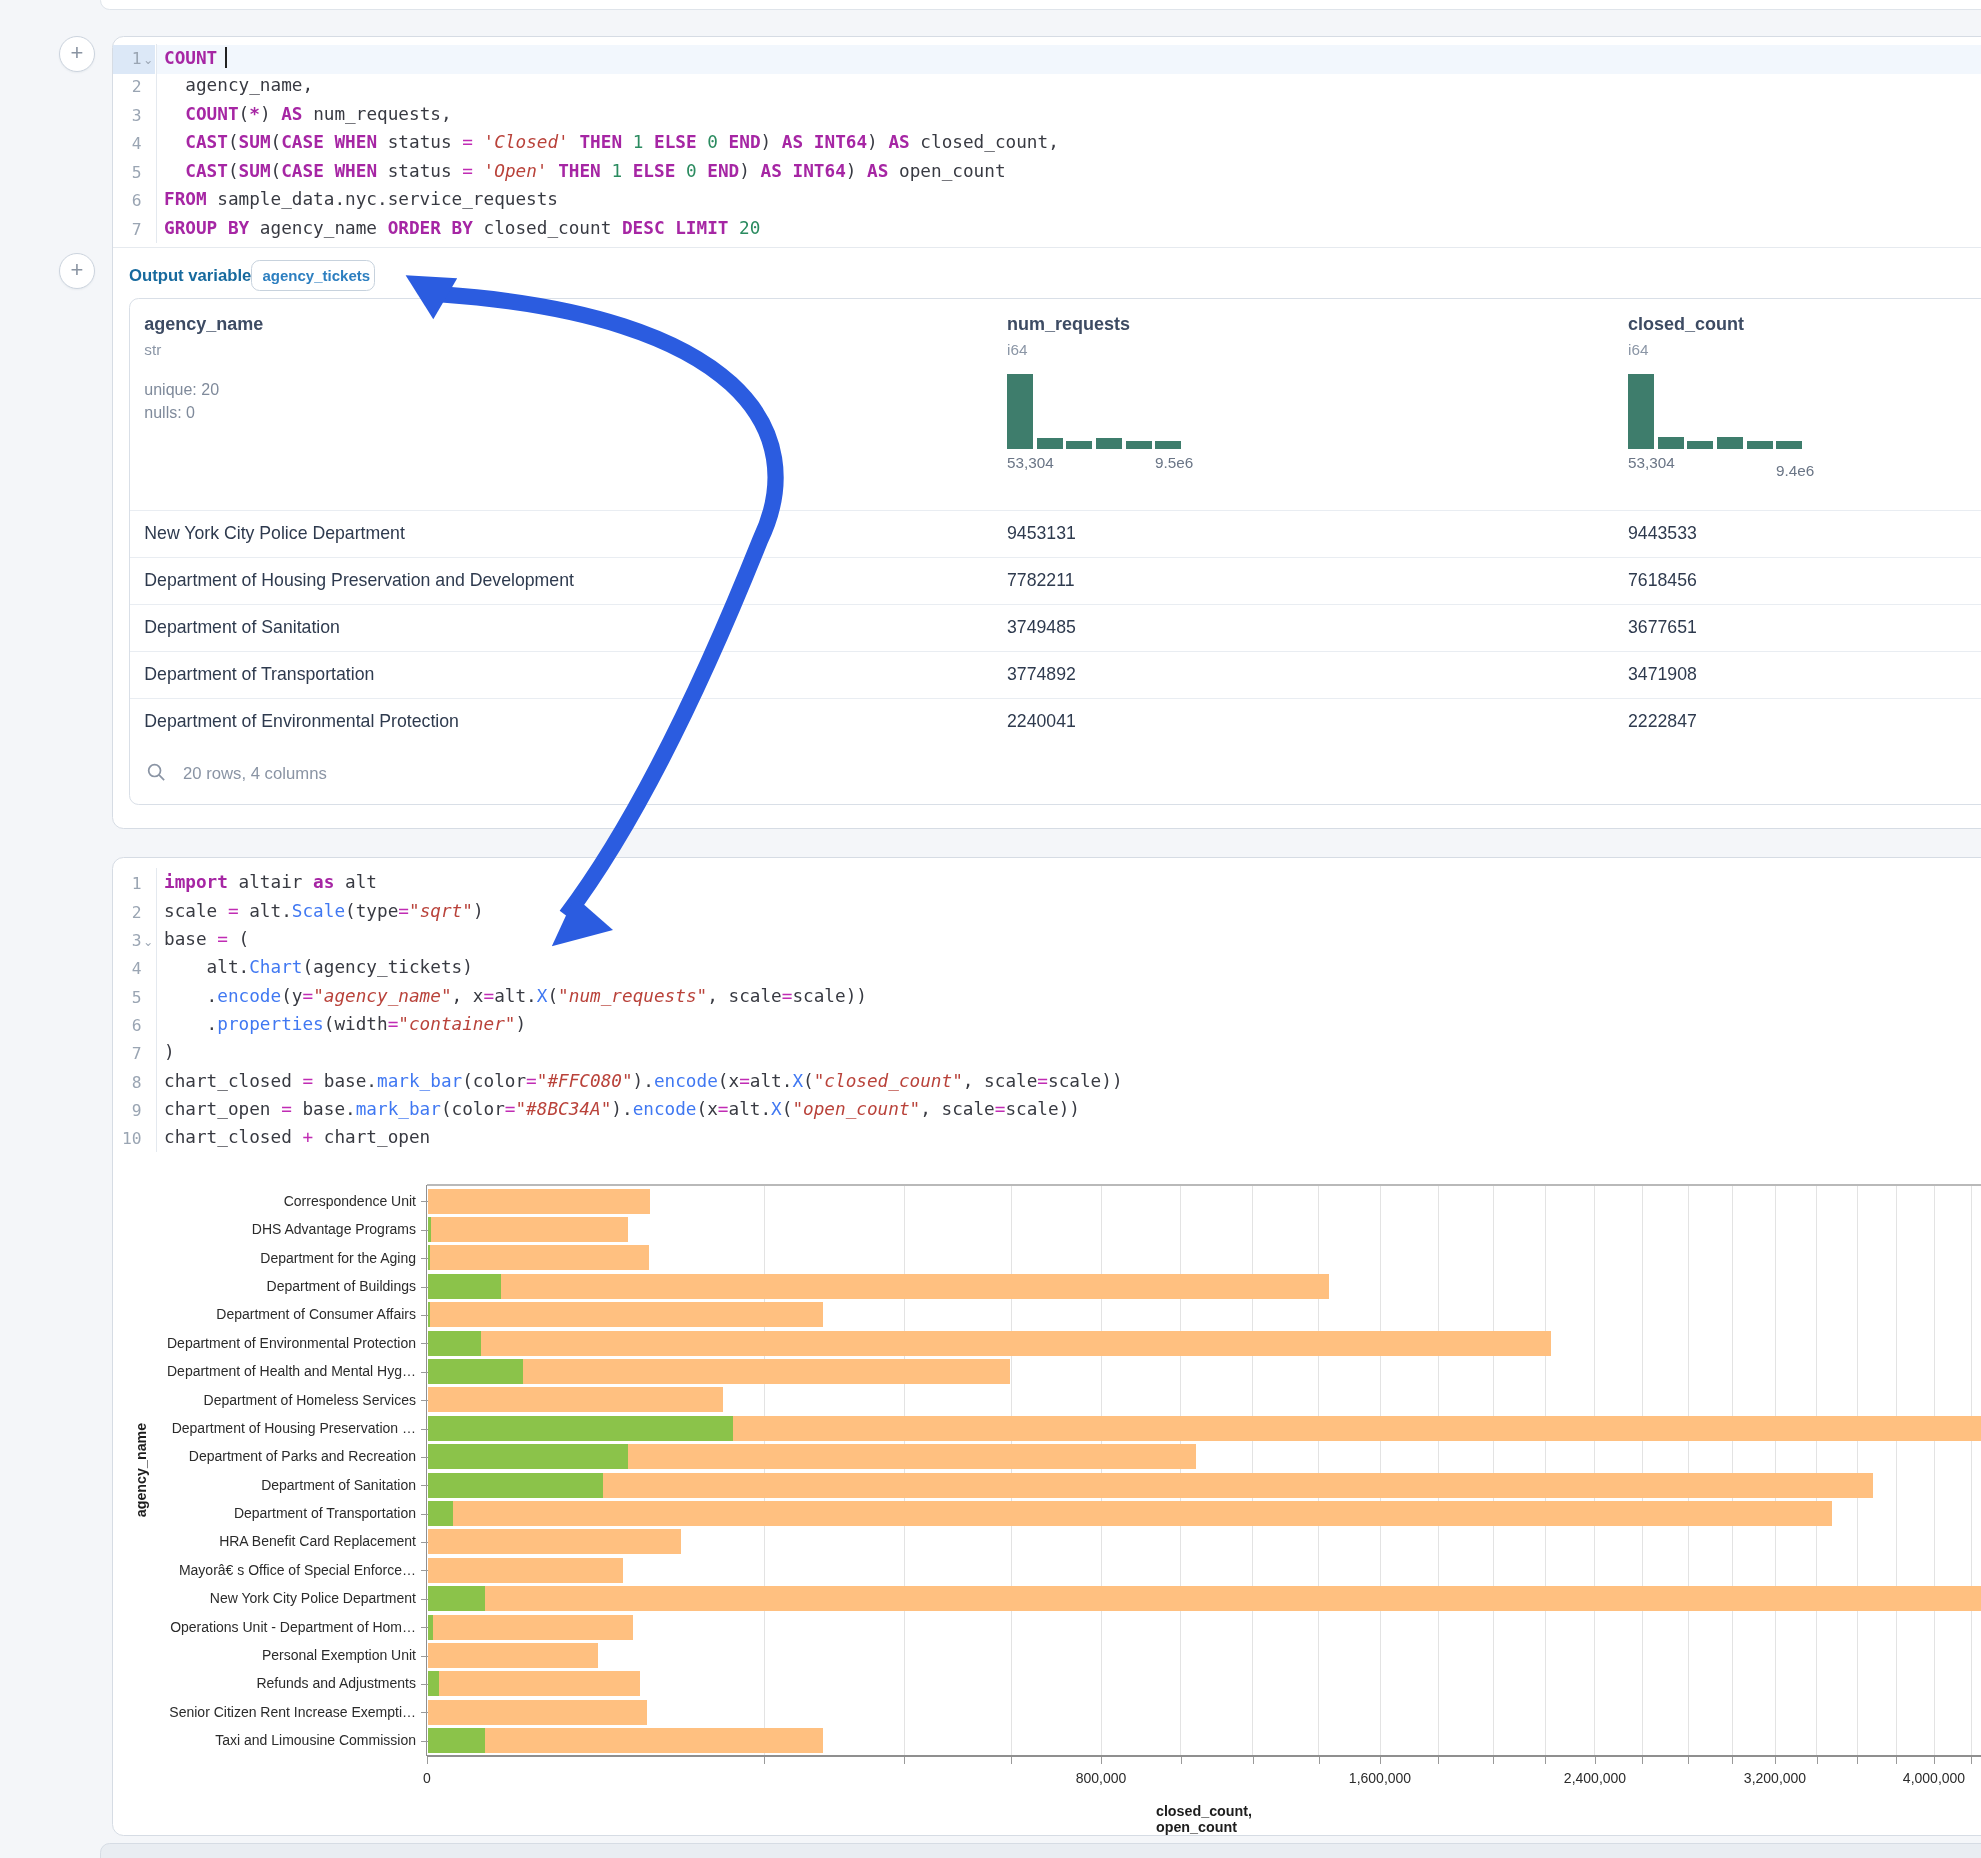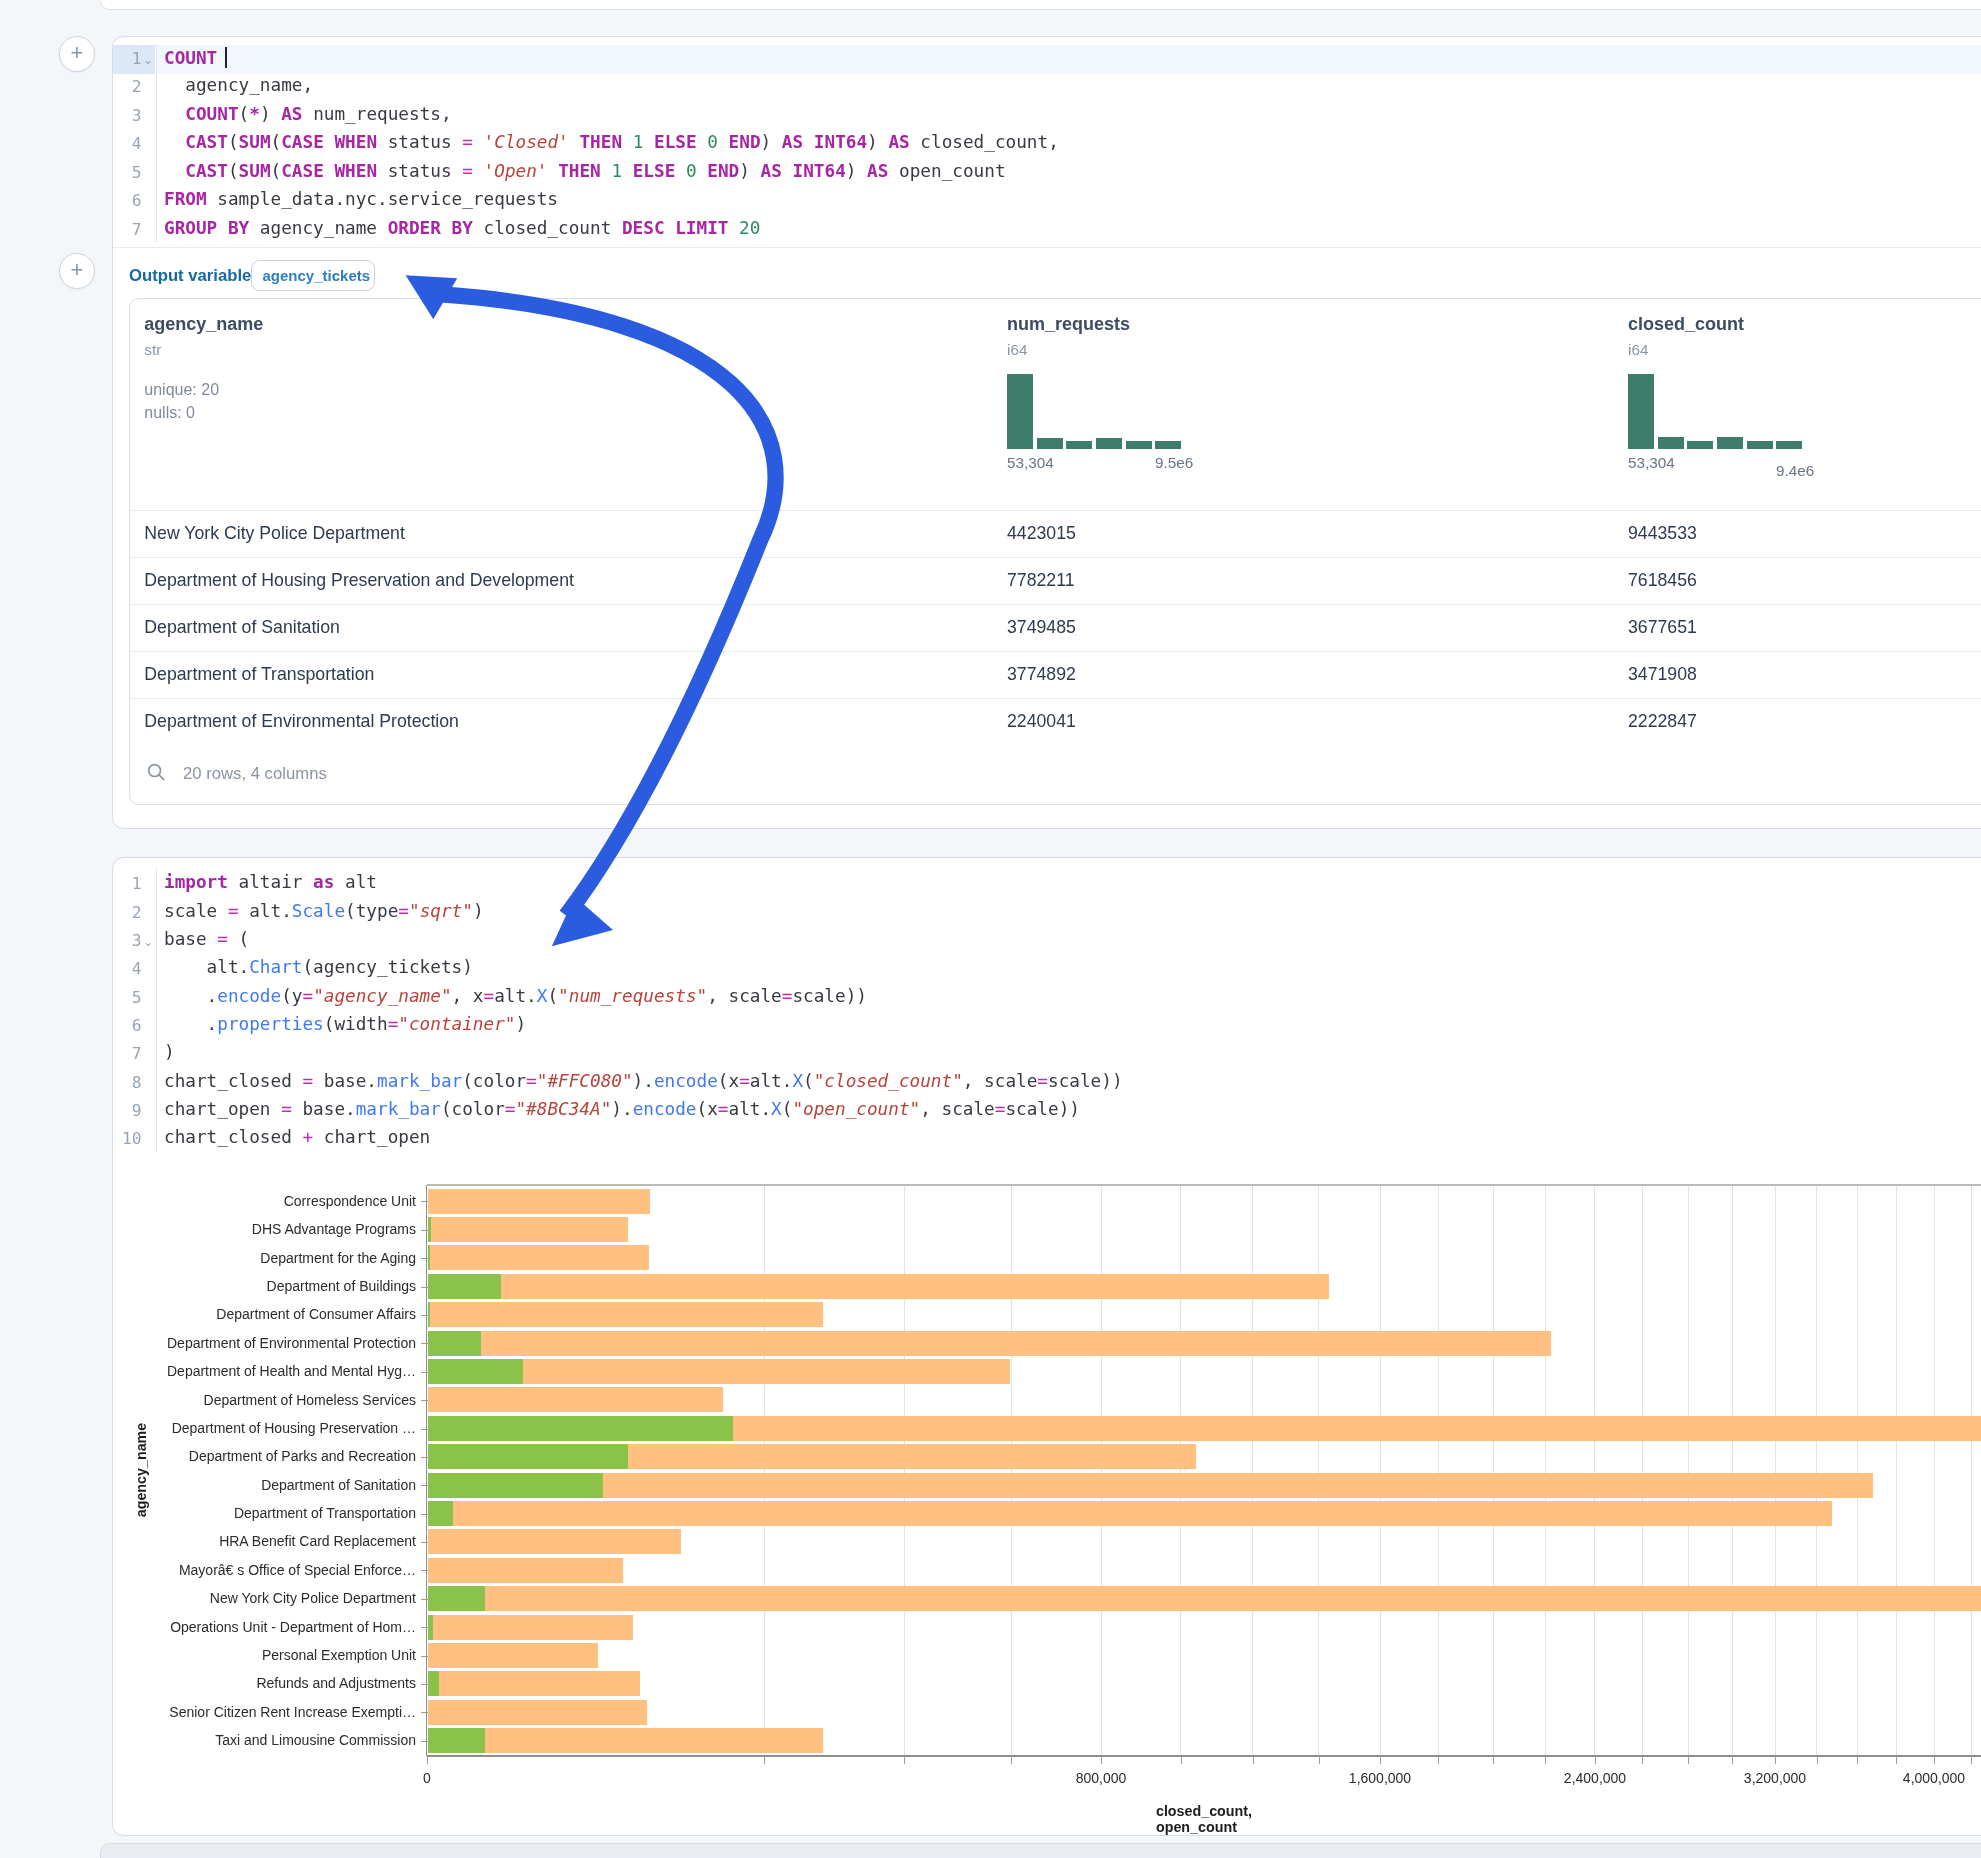--- a/index.html
+++ b/index.html
@@ -128,21 +128,21 @@
       <div class="bar" style="left: 89px; width: 26px; height: 12.4px; background: rgb(62, 125, 108);"></div>
       <div class="bar" style="left: 119px; width: 26px; height: 7.6px; background: rgb(62, 125, 108);"></div>
       <div class="bar" style="left: 148px; width: 26px; height: 7.6px; background: rgb(62, 125, 108);"></div>
     </div>
   <div class="hist-lab" style="left:1498px;top:155px;">53,304</div>
   <div class="hist-lab" style="left:1646px;top:163px;">9.4e6</div>
 
   <div id="table-rows" class="abs" style="left:0;top:0;">
       <div class="t-row" style="top: 211px;">
         <div class="t-cell" style="left: 14.3px;">New York City Police Department</div>
-        <div class="t-cell" style="left: 877px;">4423015</div>
+        <div class="t-cell" style="left: 877px;">9453131</div>
         <div class="t-cell" style="left: 1498px;">9443533</div>
       </div>
       <div class="t-row" style="top: 258px;">
         <div class="t-cell" style="left: 14.3px;">Department of Housing Preservation and Development</div>
         <div class="t-cell" style="left: 877px;">7782211</div>
         <div class="t-cell" style="left: 1498px;">7618456</div>
       </div>
       <div class="t-row" style="top: 305px;">
         <div class="t-cell" style="left: 14.3px;">Department of Sanitation</div>
         <div class="t-cell" style="left: 877px;">3749485</div>

